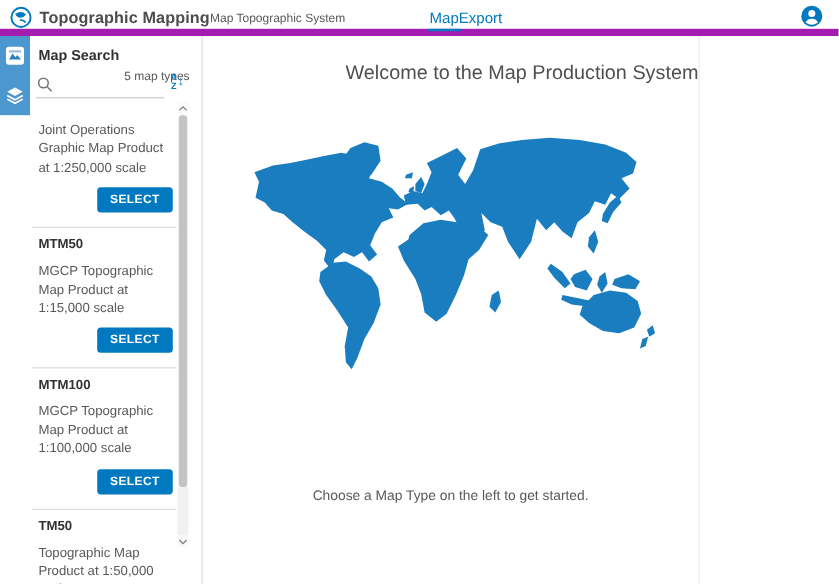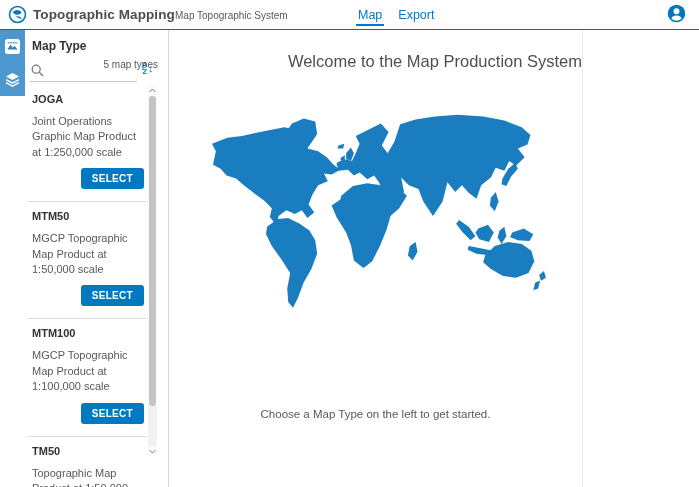--- a/index.html
+++ b/index.html
@@ -6,31 +6,31 @@
   html,body { background:#fff; }
   body { font-family:"Liberation Sans", sans-serif; }
   #app {
     position:relative; width:699px; height:487px; background:#fff;
     overflow:hidden; color:#4c4c4c;
   }
 
   
   .header {
     position:absolute; top:0; left:0; width:699px; height:30px;
-    background:#fff; border-bottom:1px solid #a21caf;
+    background:#fff; border-bottom:6px solid #a21caf;
   }
   .logo { position:absolute; left:8px; top:5px; width:19px; height:19px; }
   .app-title {
     position:absolute; left:33px; top:7px; font-size:13.5px; font-weight:700;
     color:#4c4c4c; letter-spacing:0.1px;
   }
   .app-subtitle {
     position:absolute; left:175px; top:10px; font-size:10px; color:#595959;
   }
-  .tabs { position:absolute; left:358px; top:0; height:28px; display:flex; gap:16px; }
+  .tabs { position:absolute; left:358px; top:0; height:28px; display:flex; gap:0; }
   .tab {
     font-size:12.5px; color:#0079c1; line-height:30px; height:30px;
     cursor:pointer; background:none; border:none; font-family:inherit; padding:0;
   }
   .tab.active { position:relative; }
   .tab.active::after {
     content:""; position:absolute; left:-2px; right:-2px; bottom:4px;
     height:2px; background:#0079c1;
   }
   .avatar { position:absolute; right:13px; top:4px; width:19px; height:19px; }
@@ -143,52 +143,51 @@
       </div>
       <div class="strip-cell">
         <svg width="17" height="17" viewBox="0 0 17 17">
           <path d="M8.5 2 L15 5.5 L8.5 9 L2 5.5 Z" fill="#fff"></path>
           <path d="M2 8.6 L8.5 12.1 L15 8.6" fill="none" stroke="#fff" stroke-width="1.4"></path>
           <path d="M2 11.6 L8.5 15.1 L15 11.6" fill="none" stroke="#fff" stroke-width="1.4"></path>
         </svg>
       </div>
     </div>
 
-    <div class="panel-head">Map Type</div>
+    <div class="panel-head">Map Search</div>
     <div class="panel-count">5 map types</div>
 
     <div class="search-row">
       <svg class="search-icon" width="13" height="13" viewBox="0 0 13 13">
         <circle cx="5.2" cy="5.2" r="4" fill="none" stroke="#767676" stroke-width="1.3"></circle>
         <line x1="8.3" y1="8.3" x2="12" y2="12" stroke="#767676" stroke-width="1.3"></line>
       </svg>
     </div>
 
     <button class="sort-btn">
       <span class="sort-letters">
         <span>A</span>
         <span>Z</span>
       </span>
       <span class="sort-arrow">↓</span>
     </button>
 
     <div class="map-list">
 
       <div class="map-item">
-        <div class="item-title">JOGA</div>
         <div class="item-desc">Joint Operations Graphic Map Product at 1:250,000 scale</div>
         <div class="item-btn-row">
           <button class="select-btn">SELECT</button>
         </div>
       </div>
       <hr class="item-sep">
 
       <div class="map-item">
         <div class="item-title">MTM50</div>
-        <div class="item-desc">MGCP Topographic Map Product at 1:50,000 scale</div>
+        <div class="item-desc">MGCP Topographic Map Product at 1:15,000 scale</div>
         <div class="item-btn-row">
           <button class="select-btn">SELECT</button>
         </div>
       </div>
       <hr class="item-sep">
 
       <div class="map-item">
         <div class="item-title">MTM100</div>
         <div class="item-desc">MGCP Topographic Map Product at 1:100,000 scale</div>
         <div class="item-btn-row">

